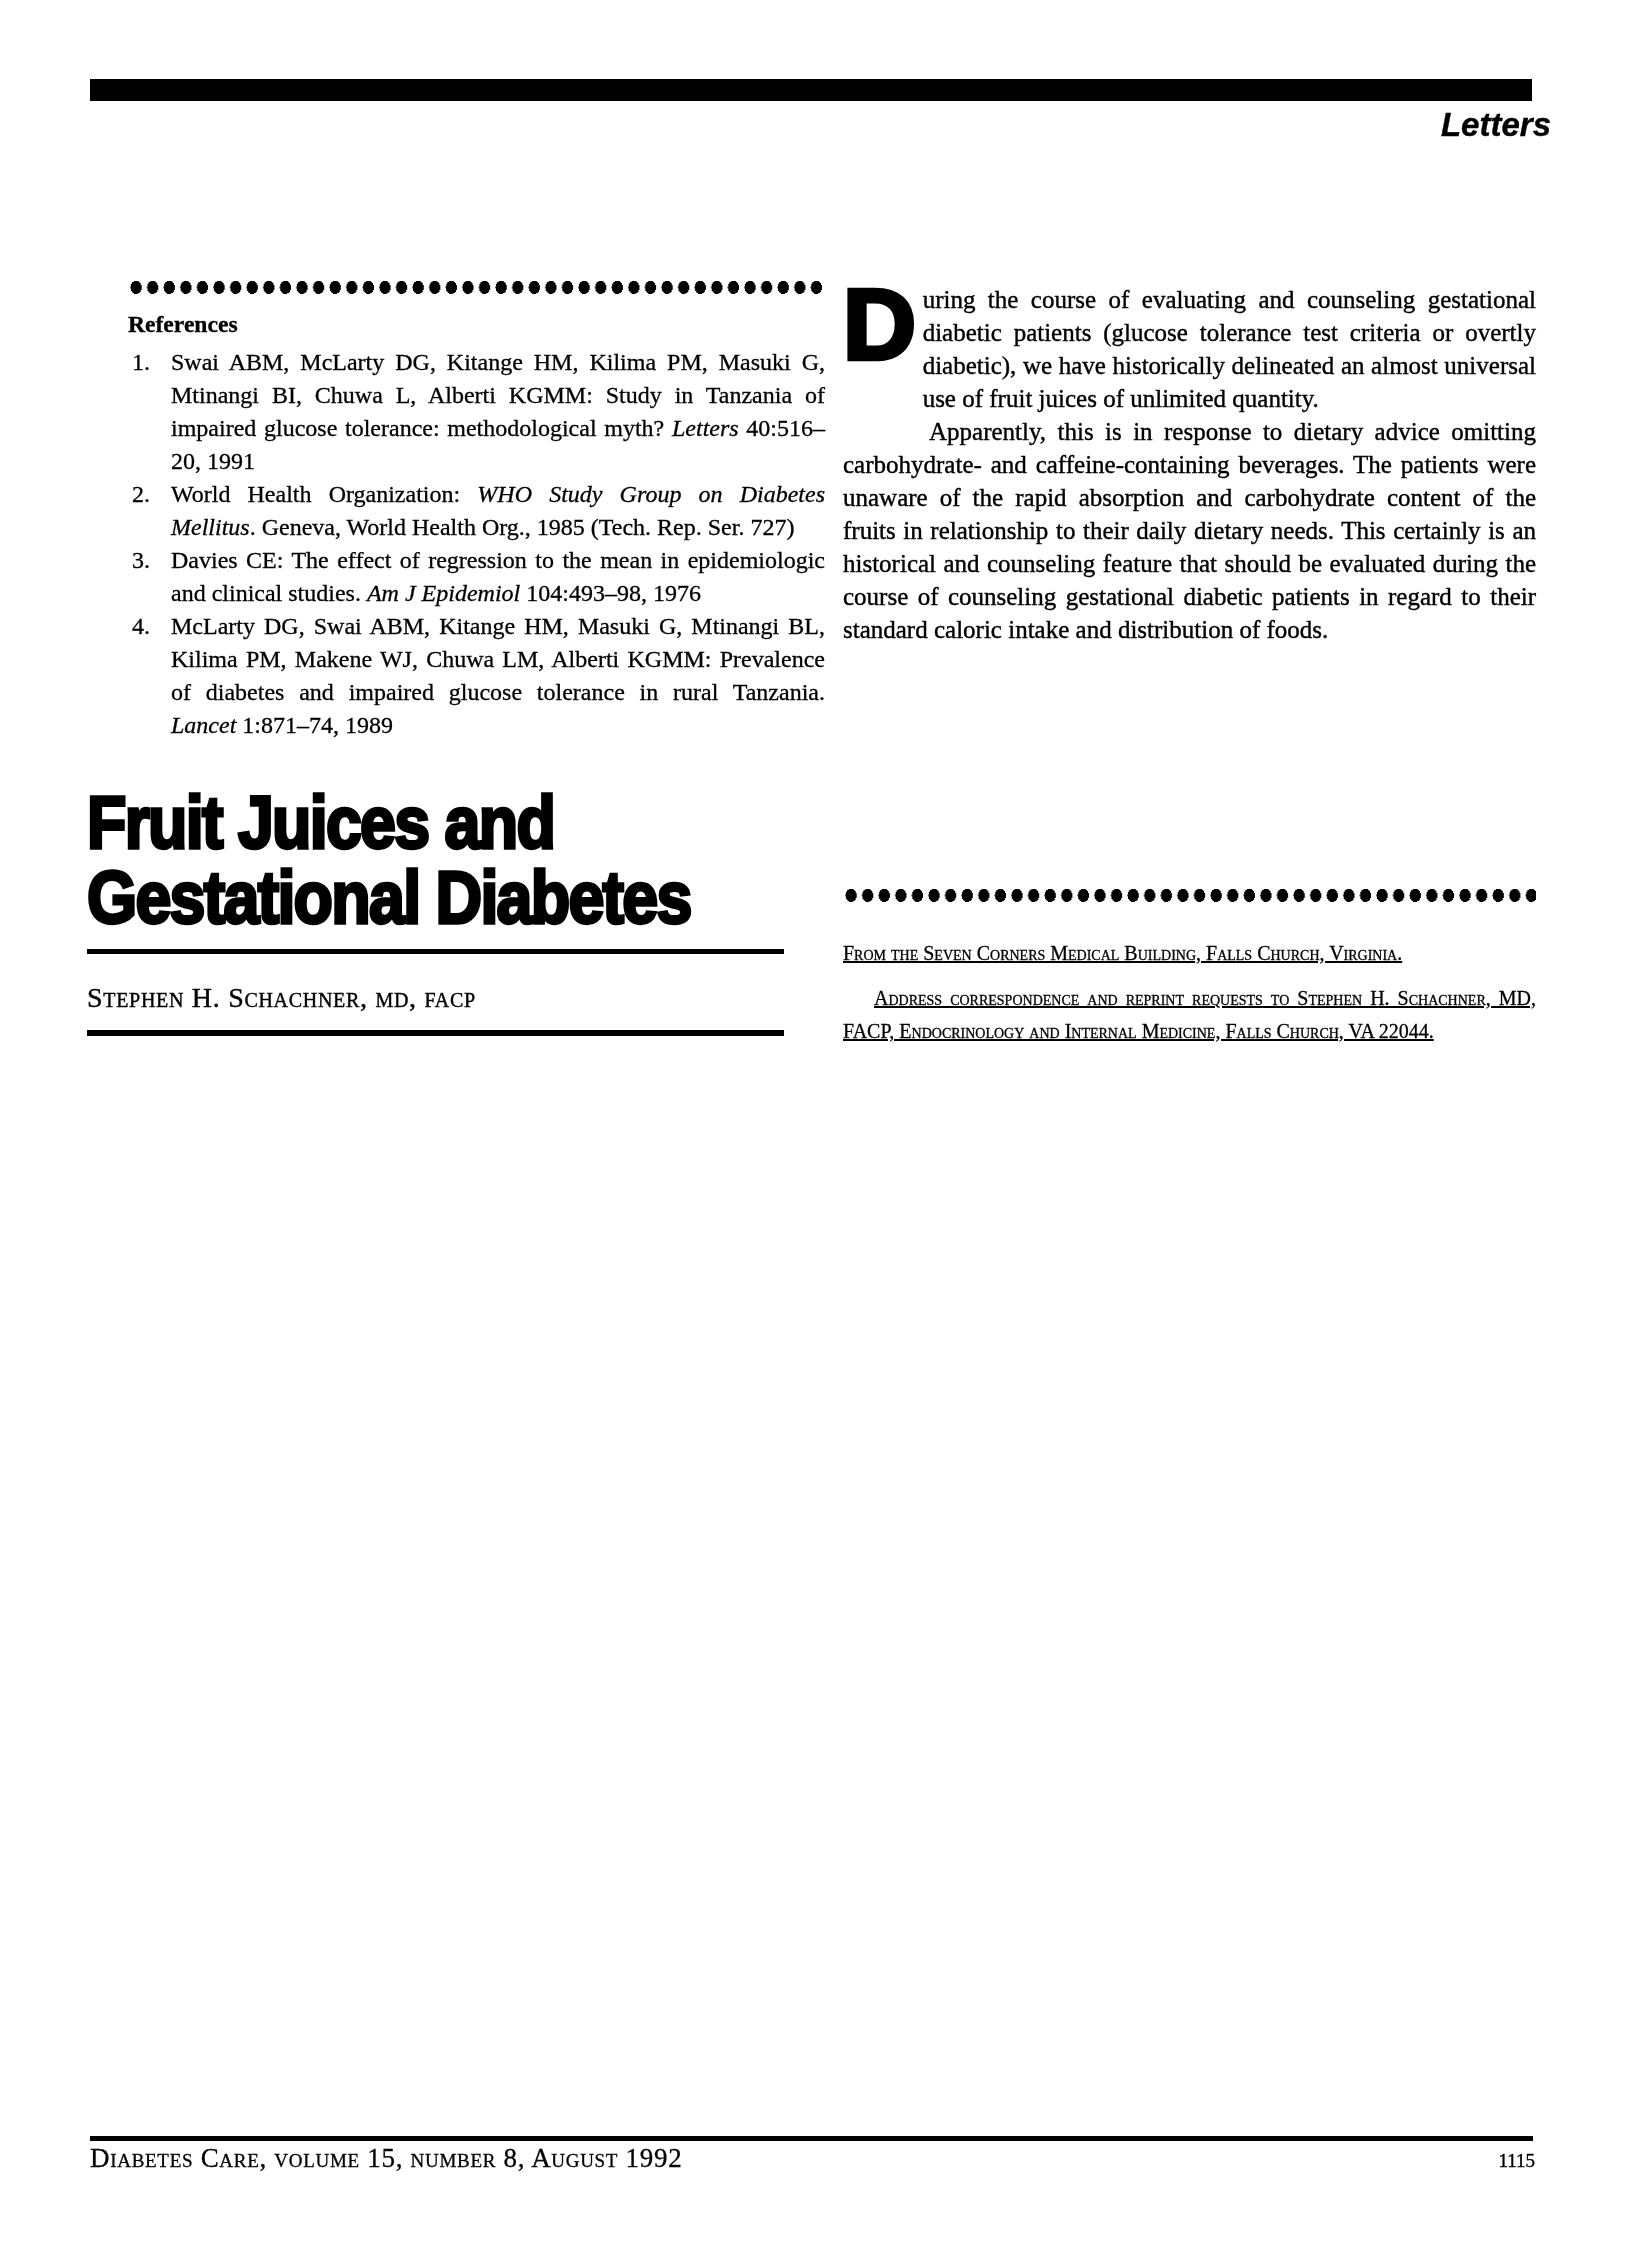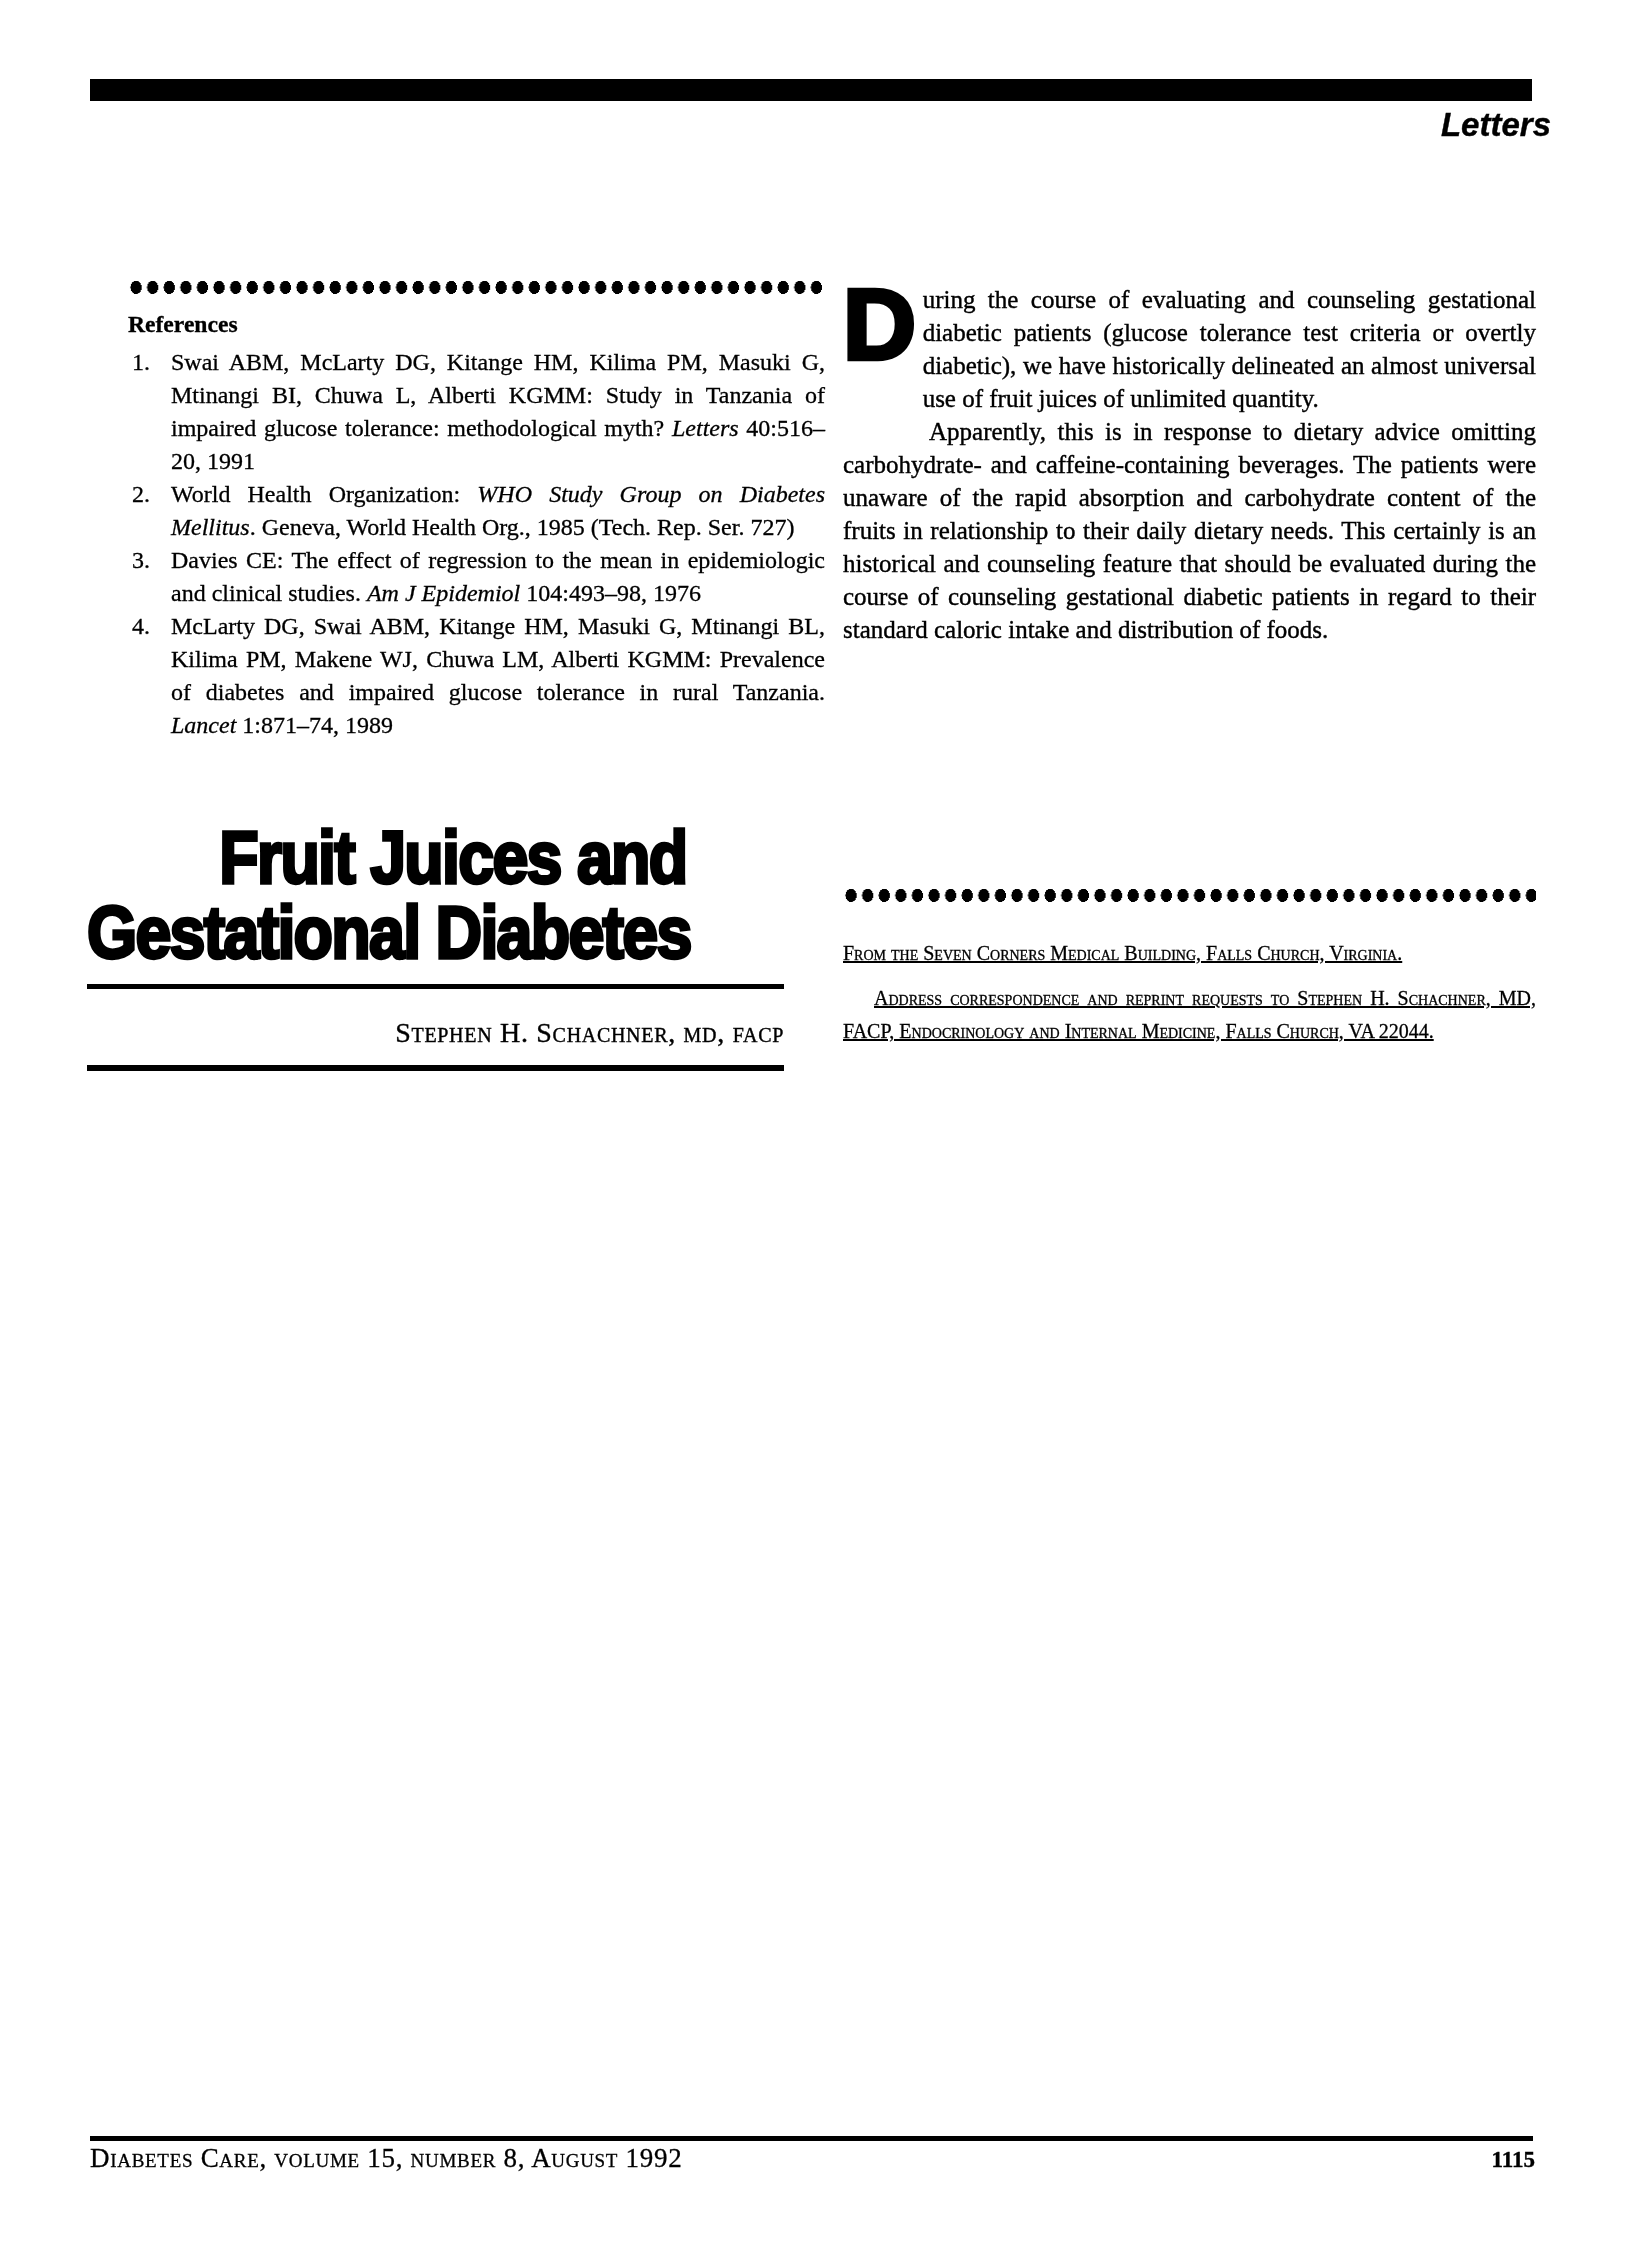--- a/index.html
+++ b/index.html
@@ -86,23 +86,22 @@
     height: 99px;
     margin: 4px 6.7px 0 0;
     -webkit-text-stroke: 4.7px #000;
     letter-spacing: 0;
   }
   .par-indent { text-indent: 86px; }
 
   
   .title-block {
     position: absolute;
-    left: 87px; top: 820px;
+    left: 87px; top: 785px;
     width: 697px;
-    text-align: right;
   }
   .title-line {
     font-family: "Liberation Sans", sans-serif;
     font-weight: 700;
     font-size: 75px;
     line-height: 75px;
     letter-spacing: -2px;
     -webkit-text-stroke: 3.4px #000;
     transform: scaleX(0.86);
     transform-origin: left center;
@@ -155,22 +154,22 @@
     justify-content: space-between;
     align-items: baseline;
   }
   .footer-journal {
     font-variant: small-caps;
     font-size: 27px;
     letter-spacing: 0.7px;
     -webkit-text-stroke: 0.3px #000;
   }
   .footer-page-number {
-    font-size: 23px;
-    font-weight: 700;
+    font-size: 19px;
+    font-weight: 400;
     -webkit-text-stroke: 0.4px #000;
   }
 </style>
 </head>
 <body>
 
 <div class="top-bar"></div>
 <div class="running-head">Letters</div>
 
 <div class="col-left">

